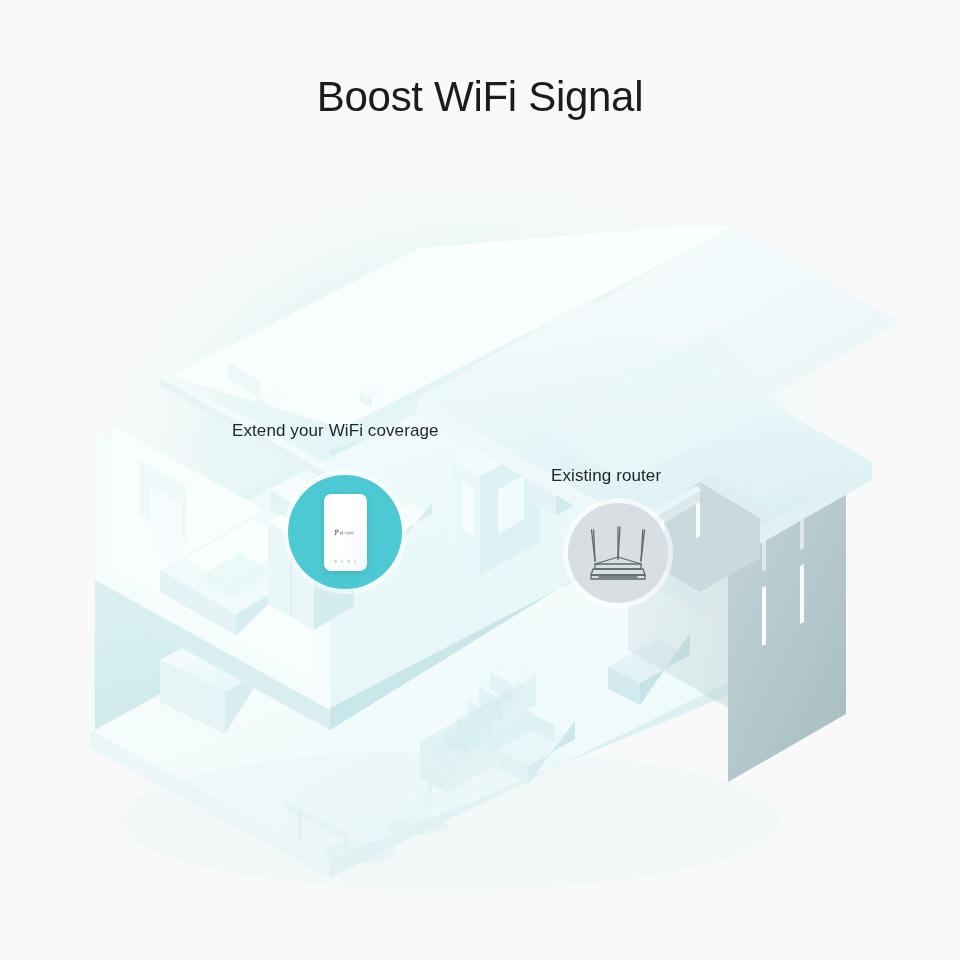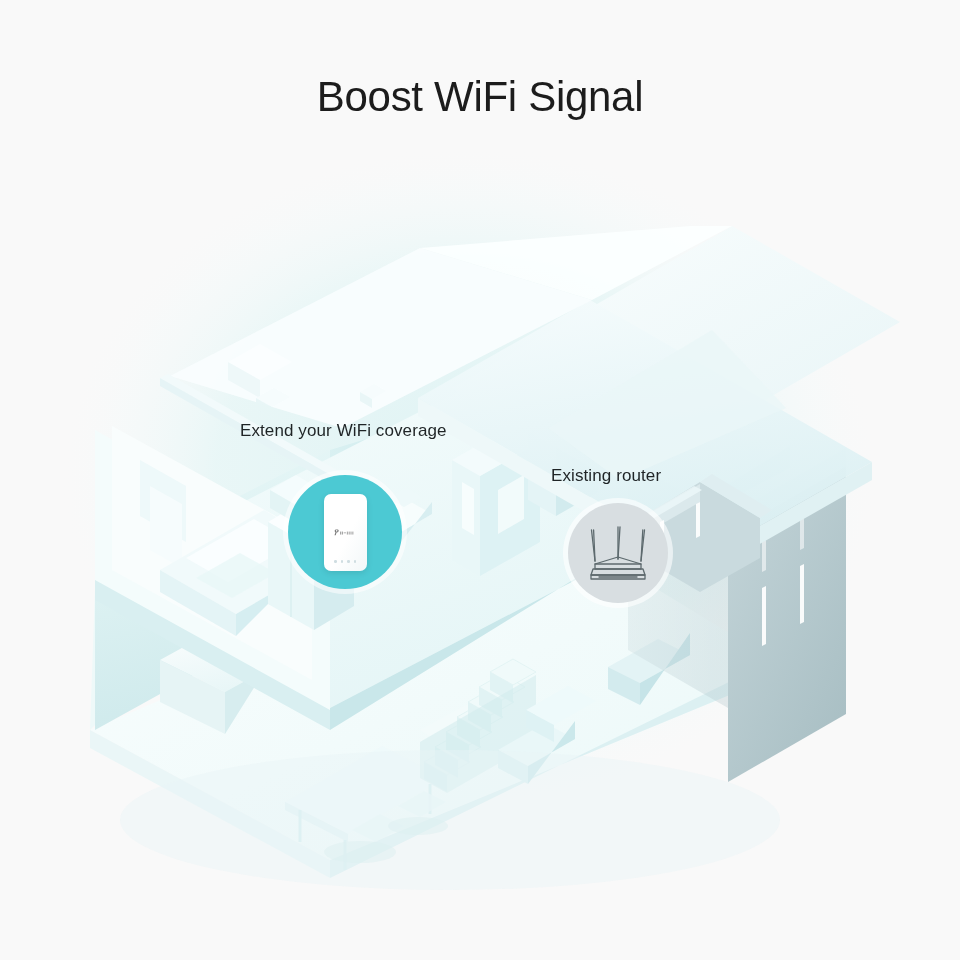--- a/index.html
+++ b/index.html
@@ -46,21 +46,21 @@
     height: 830px;
   }
   
   .callout-label {
     position: absolute;
     font-size: 17px;
     color: #1f2426;
     white-space: nowrap;
     letter-spacing: 0.1px;
   }
-  #label-extender { left: 240px; top: 421px; }
+  #label-extender { left: 232px; top: 421px; }
   #label-router   { left: 551px; top: 466px; }
 
   
   #extender-badge {
     position: absolute;
     left: 288px;
     top: 475px;
     width: 114px;
     height: 114px;
     border-radius: 50%;

